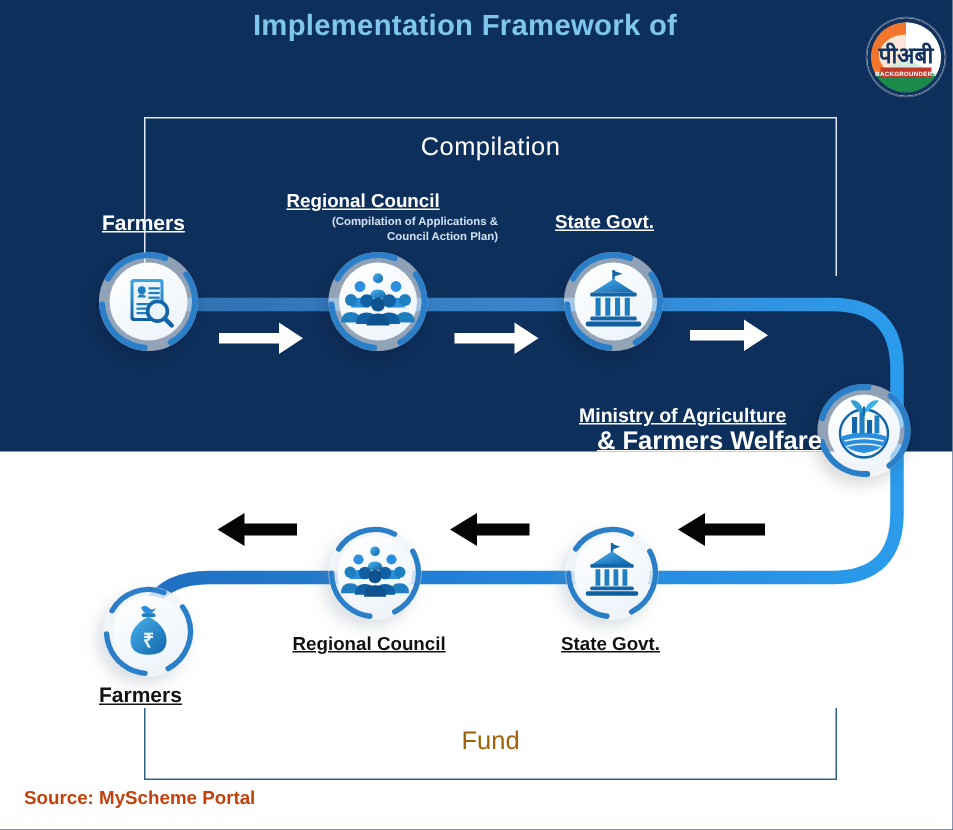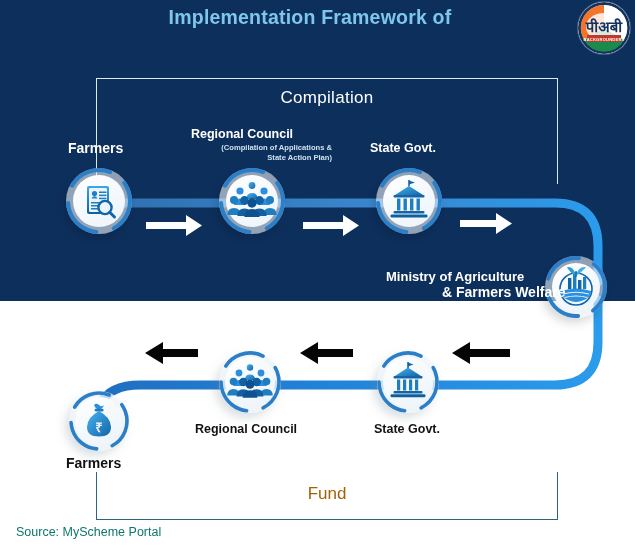--- a/index.html
+++ b/index.html
@@ -27,21 +27,21 @@
   }
   .title-line{
     color:#7fc6ec;
     font-size:19.5px;
     font-weight:bold;
     letter-spacing:.2px;
     white-space:nowrap;
   }
   
   .pib-logo{
-    position:absolute;left:578px;top:2px;width:52px;height:52px;
+    position:absolute;left:578px;top:12px;width:52px;height:52px;
     border-radius:50%;
     background:#fdfdfd;
     box-shadow:0 0 0 1px rgba(255,255,255,.25);
     overflow:hidden;
   }
   
   .app-bracket{
     position:absolute;left:96px;top:78px;width:462px;height:106px;
     border:1.4px solid #dfe8f2;
     border-bottom:none;
@@ -69,37 +69,39 @@
     text-align:center;
     color:#a16207;
     font-size:17px;
   }
   
   .node-label{
     position:absolute;
     font-weight:bold;
     white-space:nowrap;
     line-height:1.2;
+    text-decoration:underline;
   }
   .lbl-light{color:#ffffff;}
   .lbl-dark{color:#121212;}
   .node-sub{
     position:absolute;
     color:#cfe0f0;
     font-size:7.6px;
     font-weight:bold;
     text-align:right;
     line-height:1.3;
     white-space:nowrap;
   }
   
   .source{
     position:absolute;left:16px;top:525px;
-    color:#0f766e;
+    color:#c2410c;
     font-size:12.5px;
+    font-weight:bold;
   }
 </style>
 </head>
 <body>
 
 <div id="infographic">
 
   <div class="navy-panel"></div>
 
   <div class="title-block">
@@ -334,26 +336,26 @@
           <text x="99" y="431.5" text-anchor="middle" font-size="13" font-weight="bold">₹</text>
         </g>
       </g>
     </g>
   </svg>
 
   <div class="node-label lbl-light" style="left:68px;top:140px;font-size:14px;">Farmers</div>
 
   <div class="node-label lbl-light" style="left:191px;top:127px;font-size:12.5px;">Regional Council</div>
   <div class="node-sub" style="left:172px;top:143px;width:160px;">(Compilation of Applications &amp;</div>
-  <div class="node-sub" style="left:172px;top:153px;width:160px;">State Action Plan)</div>
+  <div class="node-sub" style="left:172px;top:153px;width:160px;">Council Action Plan)</div>
 
   <div class="node-label lbl-light" style="left:370px;top:141px;font-size:12.5px;">State Govt.</div>
 
   <div class="node-label lbl-light" style="left:386px;top:269px;font-size:13px;">Ministry of Agriculture</div>
-  <div class="node-label lbl-light" style="left:398px;top:284px;font-size:14px;margin-left:44px;">&amp; Farmers Welfare</div>
+  <div class="node-label lbl-light" style="left:398px;top:284px;font-size:17px;">&amp; Farmers Welfare</div>
 
   <div class="node-label lbl-dark" style="left:374px;top:422px;font-size:12.5px;">State Govt.</div>
 
   <div class="node-label lbl-dark" style="left:195px;top:422px;font-size:12.5px;">Regional Council</div>
 
   <div class="node-label lbl-dark" style="left:66px;top:455px;font-size:14px;">Farmers</div>
 
   <div class="source">Source: MyScheme Portal</div>
 
 </div>

